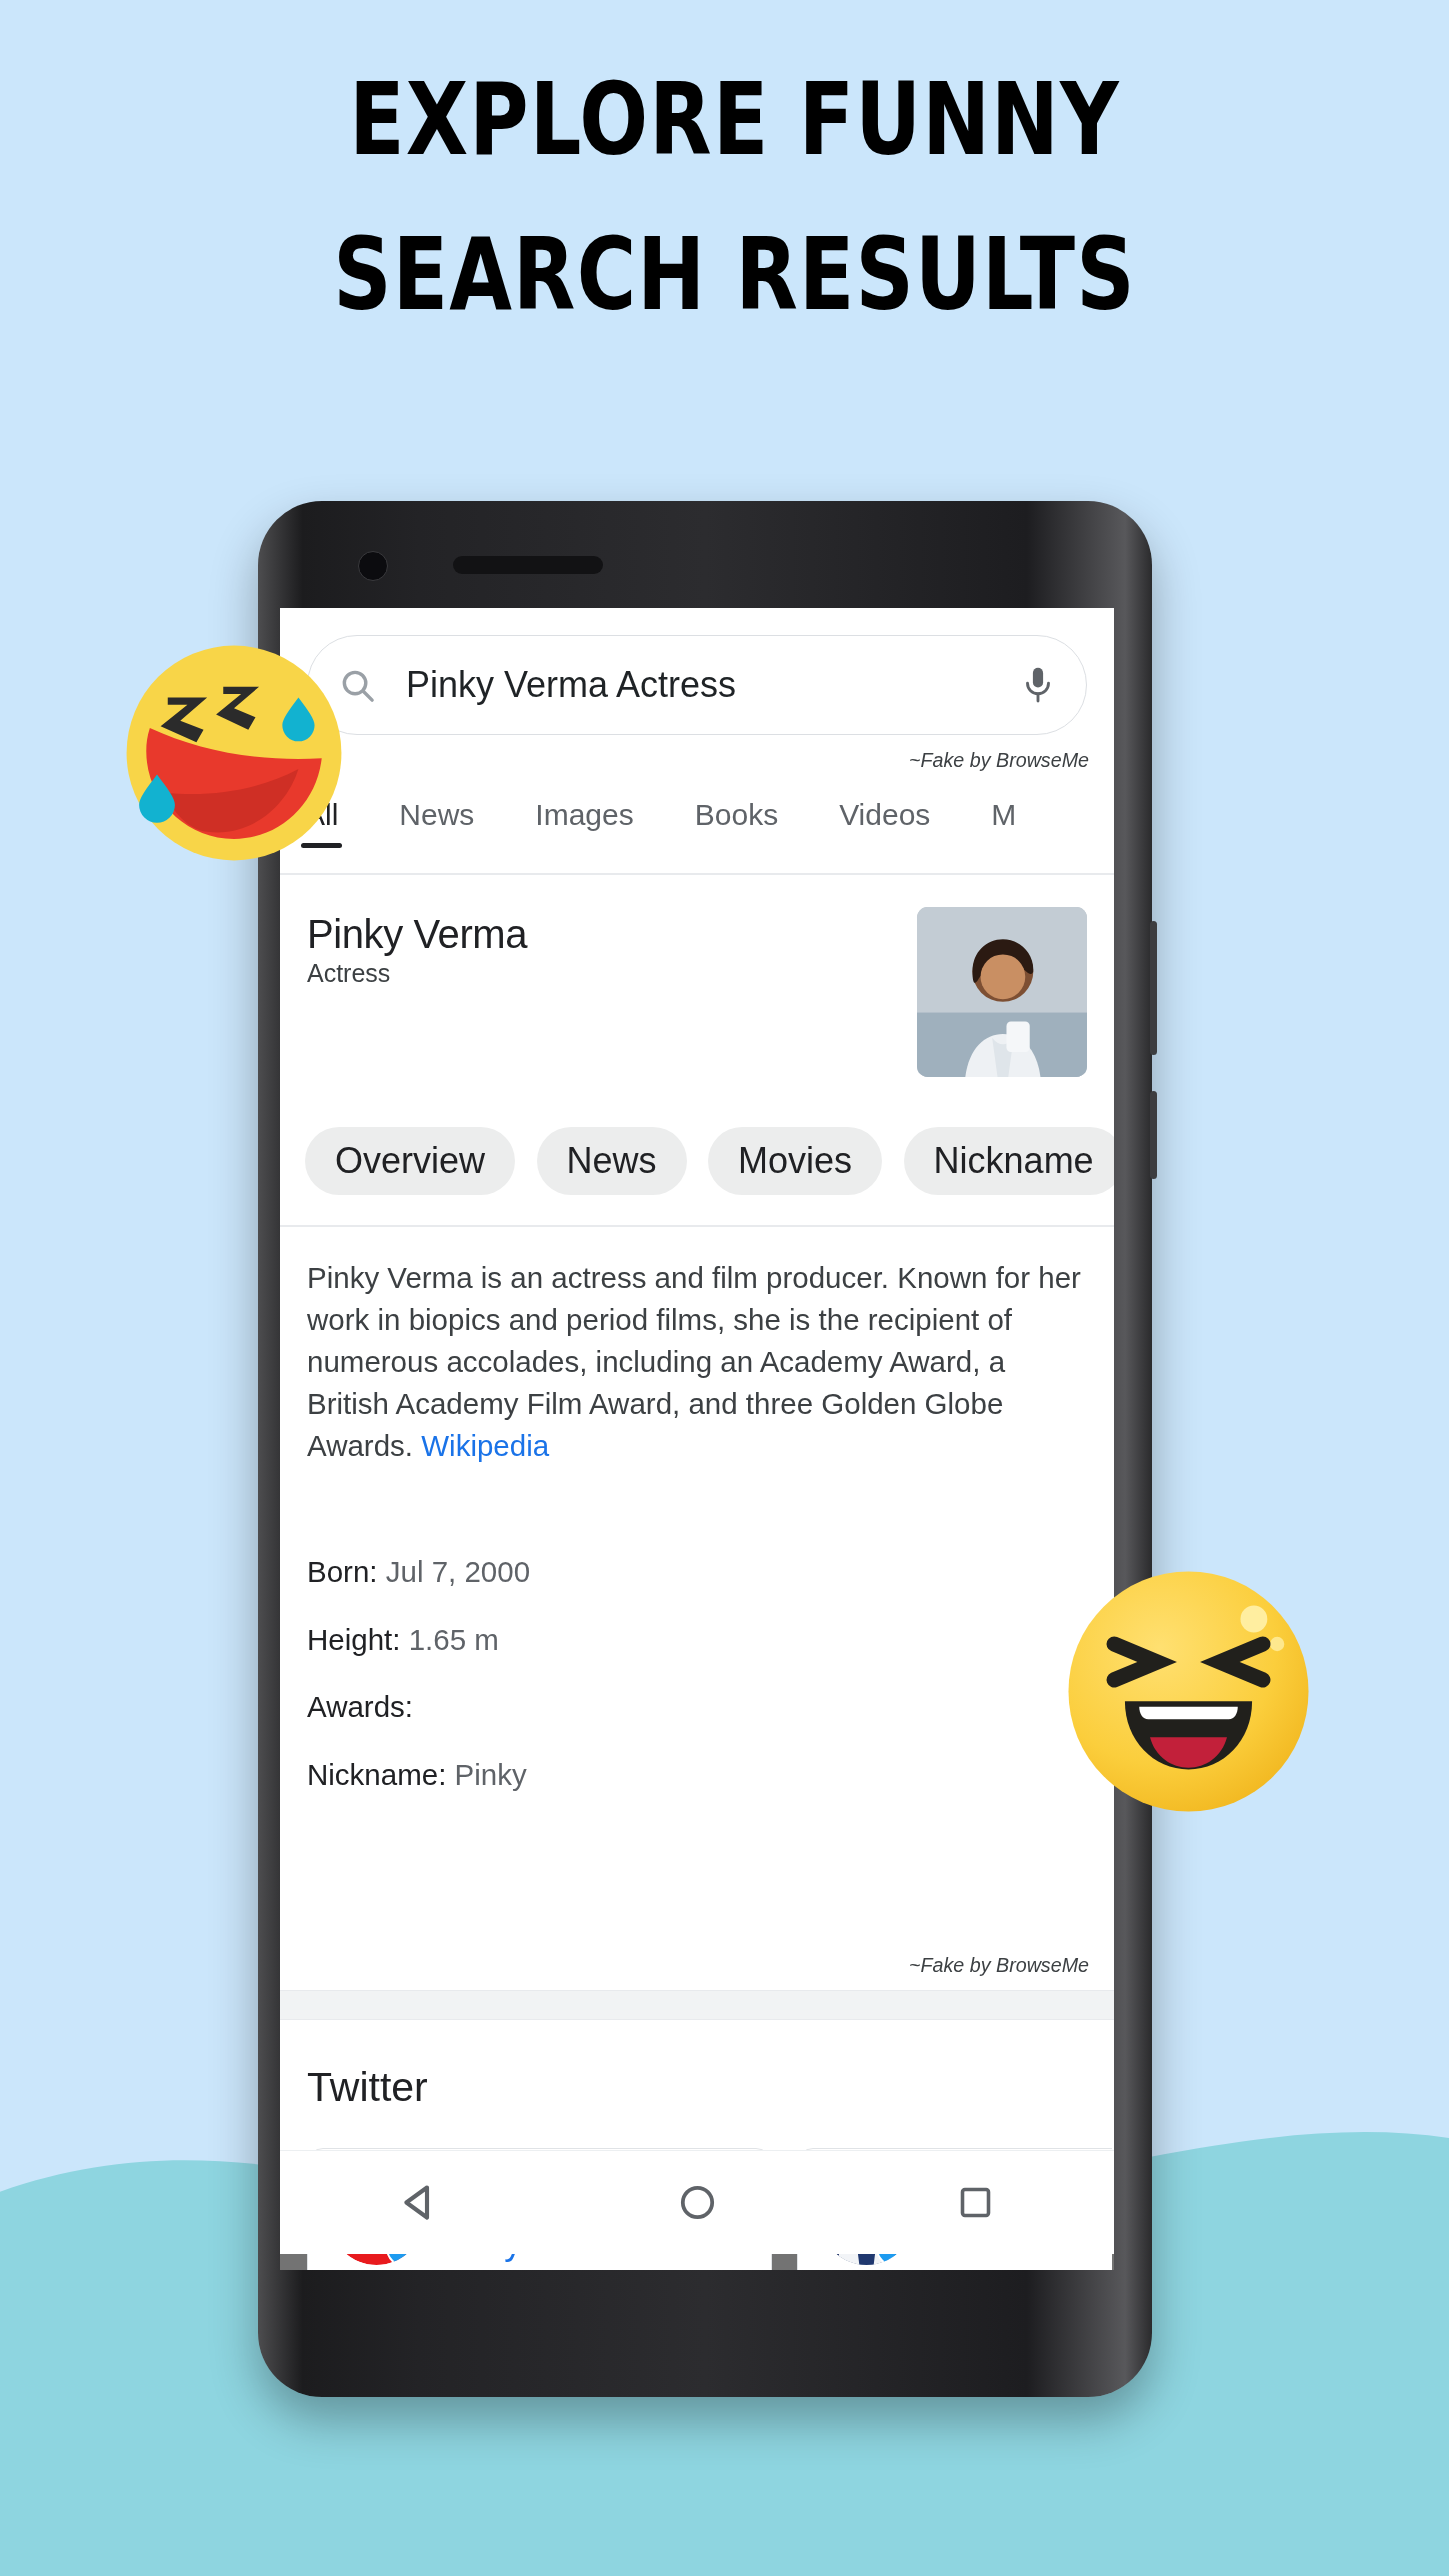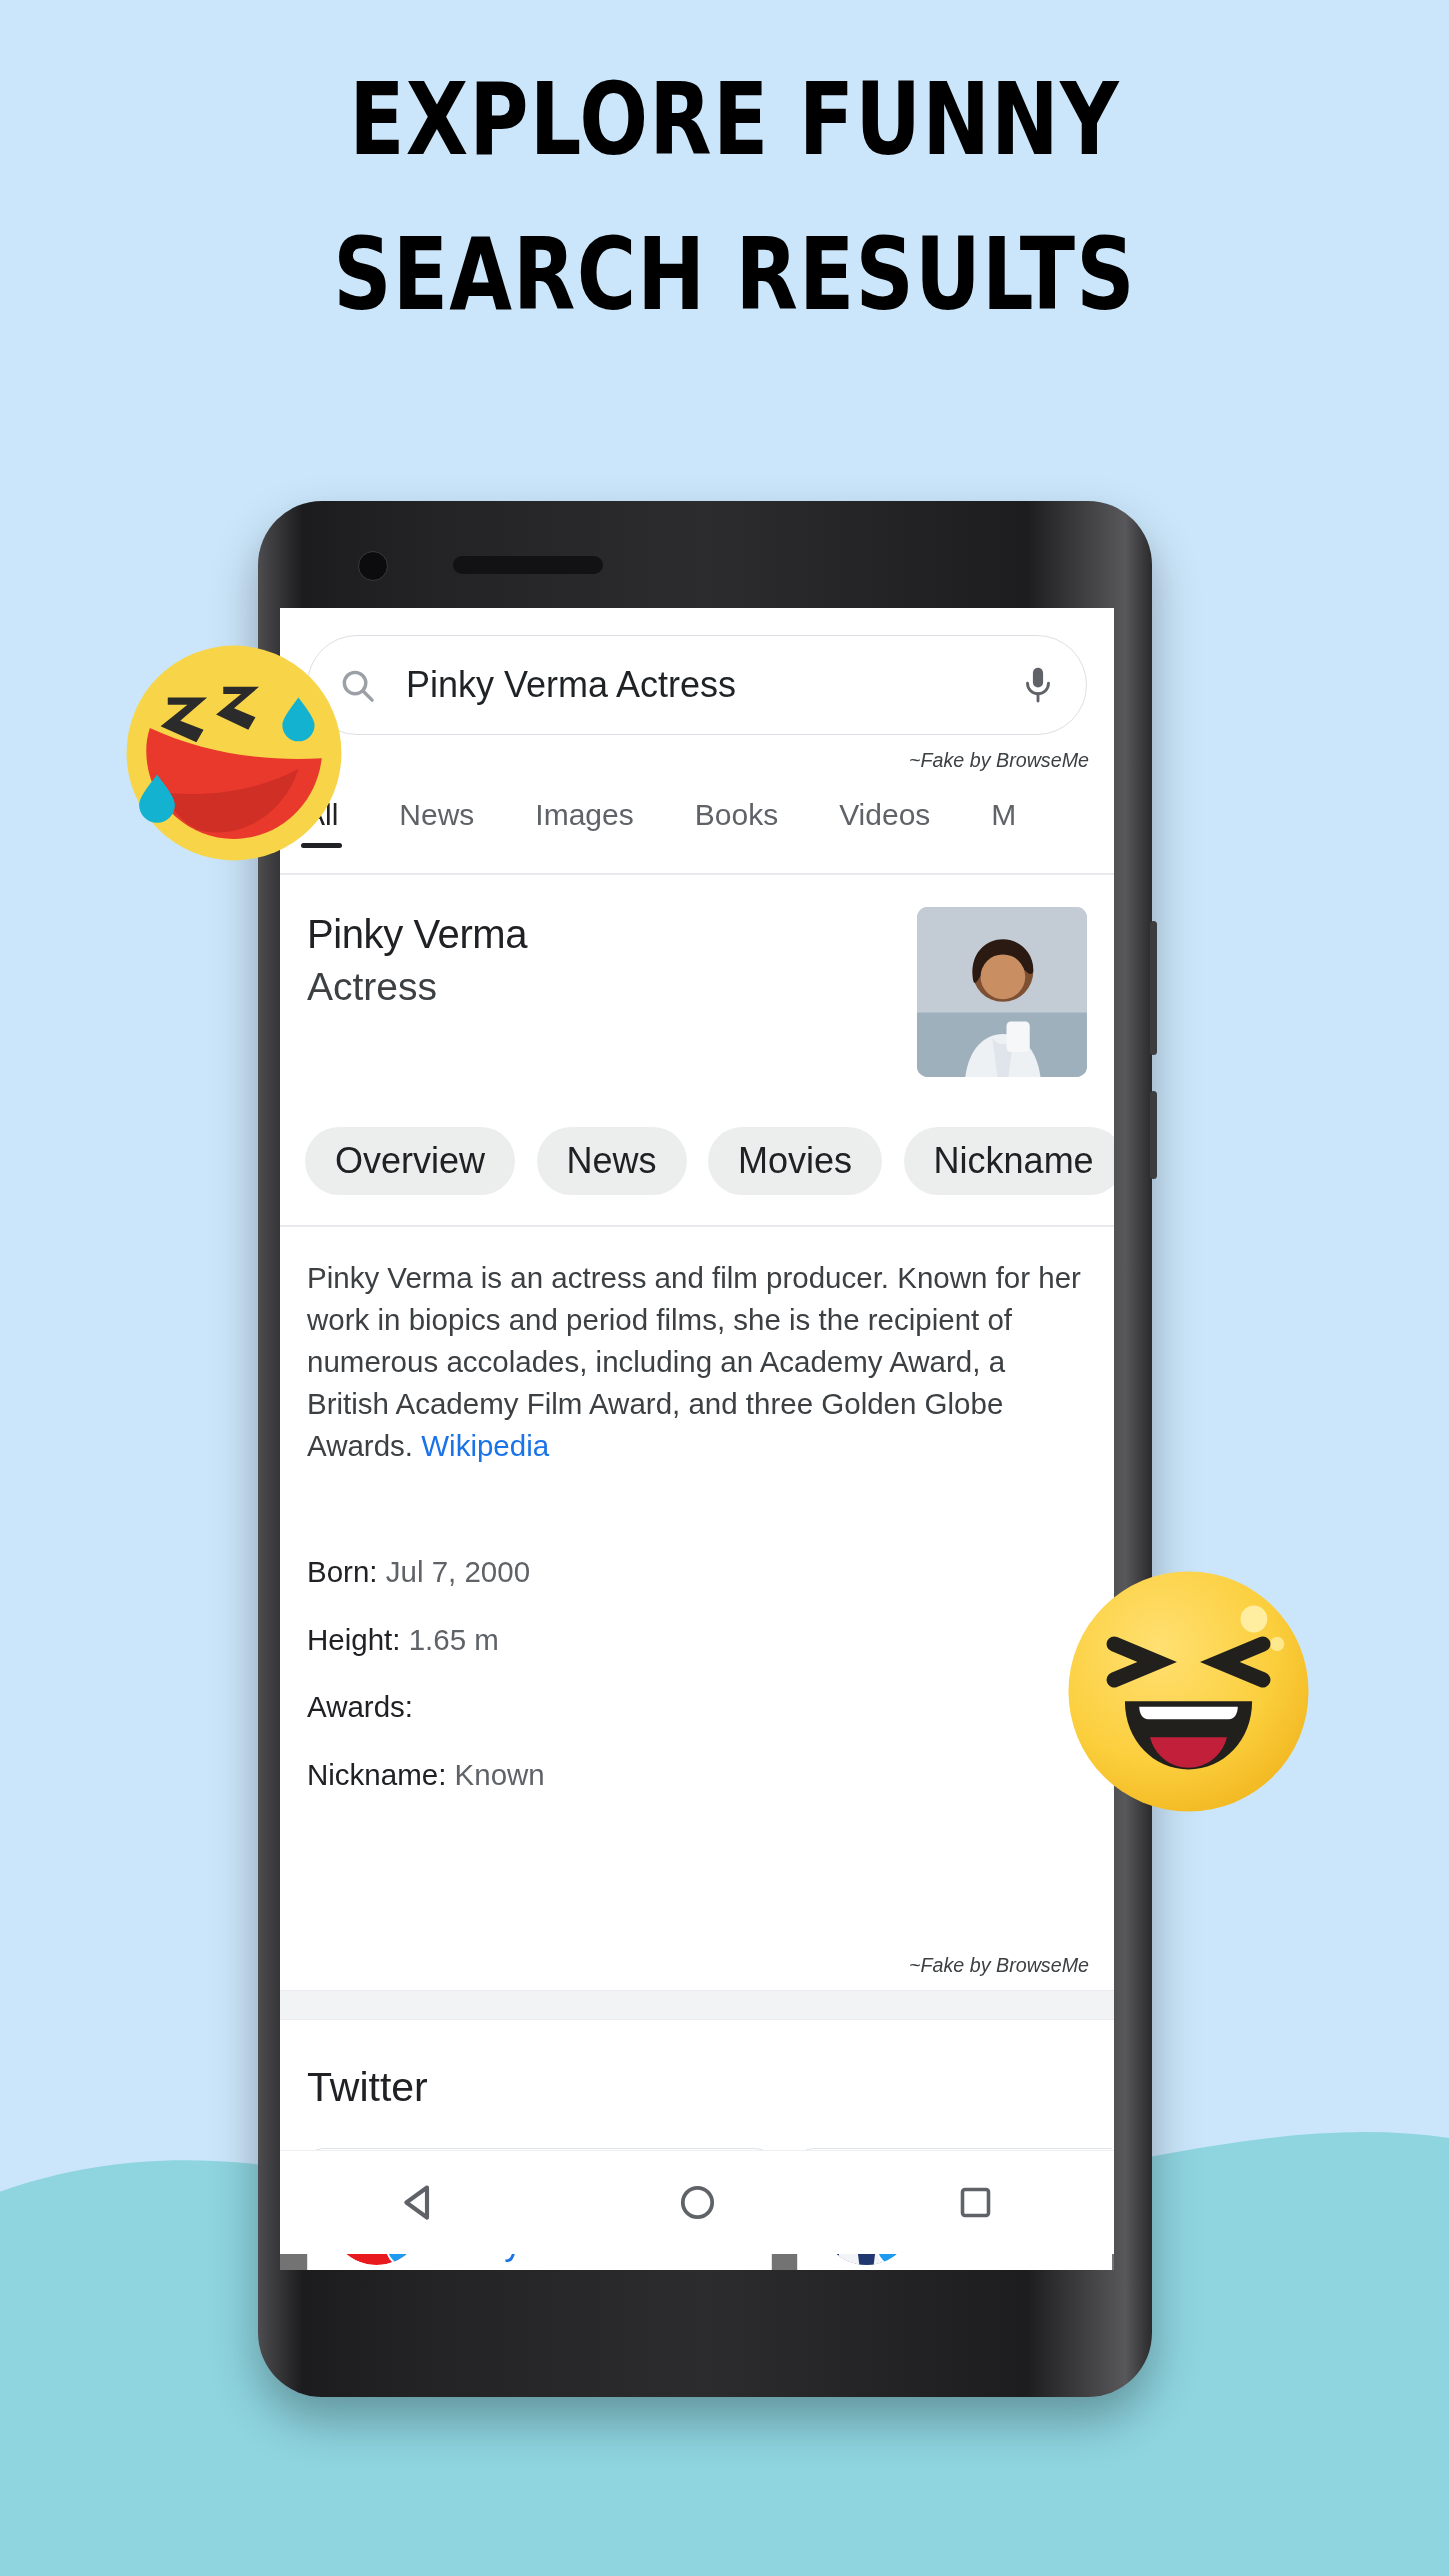--- a/index.html
+++ b/index.html
@@ -164,22 +164,22 @@
     position: absolute;
     left: 27px; top: 304px;
     width: 780px;
   }
   .kp-name {
     font-size: 40px;
     color: #202124;
     letter-spacing: -0.4px;
   }
   .kp-sub {
-    margin-top: 8px;
-    font-size: 39px;
+    margin-top: 2px;
+    font-size: 25px;
     color: #3c4043;
   }
   .kp-photo {
     position: absolute;
     right: 27px; top: 299px;
     width: 170px; height: 170px;
     border-radius: 10.7px;
     overflow: hidden;
     background: #b9c3cb;
   }
@@ -397,21 +397,21 @@
         </div>
         <div class="fact">
           <span class="fact-label">Height:</span>
           <span class="fact-value">1.65 m</span>
         </div>
         <div class="fact fact-multi">
           <span class="fact-label">Awards:</span>
         </div>
         <div class="fact">
           <span class="fact-label">Nickname:</span>
-          <span class="fact-value">Known</span>
+          <span class="fact-value">Pinky</span>
         </div>
       </div>
 
       <div class="watermark wm-kp">~Fake by BrowseMe</div>
 
       <div class="section-gap"></div>
 
       <div class="twitter-title">Twitter</div>
 
       <div class="tw-cards">

